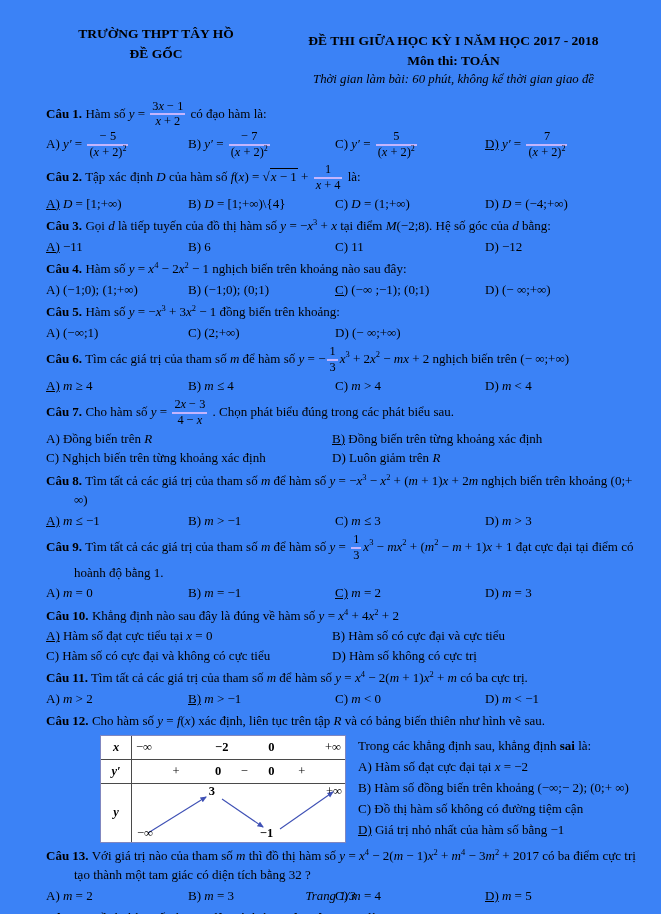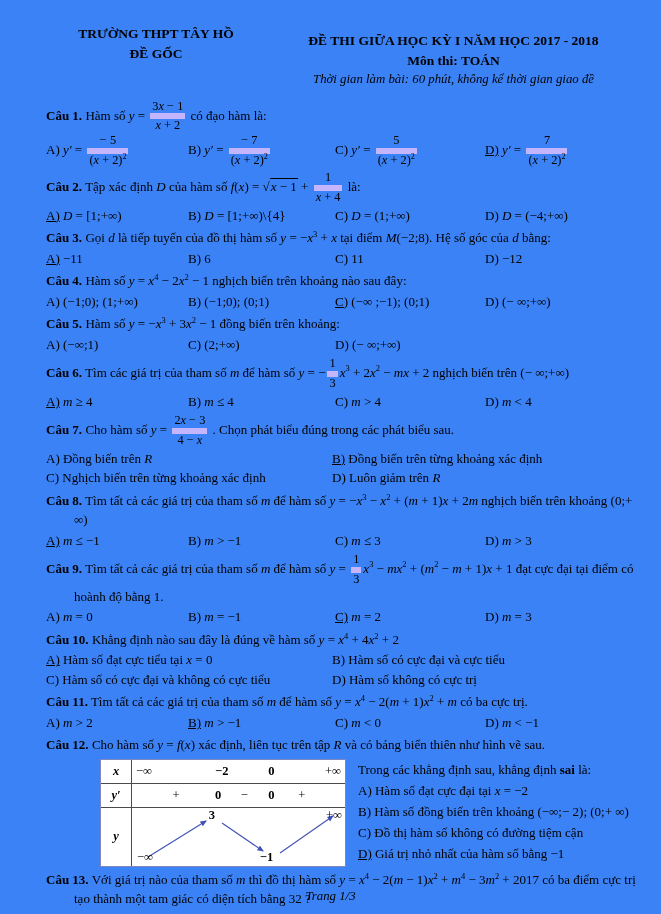--- a/index.html
+++ b/index.html
@@ -21,21 +21,21 @@
   .q-body{margin:1px 0;line-height:1.5;padding-left:28px;text-indent:-28px;}
   .q-label{font-weight:bold;}
   .opts{display:grid;grid-template-columns:140px 145px 148px 1fr;line-height:1.5;margin:1px 0;column-gap:2px;}
   .opts.cols2{grid-template-columns:284px 1fr;}
   .opt{white-space:nowrap;}
   .ol.u{text-decoration:underline;}
   sup{font-size:0.65em;line-height:0;}
   i{font-style:italic;}
   
   .frac{display:inline-block;vertical-align:middle;text-align:center;line-height:1.12;font-size:0.95em;margin:0 2px;text-indent:0;}
-  .fn{display:block;border-bottom:6px solid #c4b5fd;padding:0 2px;}
+  .fn{display:block;border-bottom:2px solid #c4b5fd;padding:0 2px;}
   .fd{display:block;padding:0 2px;}
   .sqrt{white-space:nowrap;}
   .ovl{border-top:1px solid #000;padding:0 1px;}
   
   .q12row{display:flex;margin:4px 0 3px 54px;}
   .q12right{flex:1;padding-left:12px;line-height:1.62;font-size:13px;}
   .q12right .opt{white-space:normal;}
   
   .bbt{width:246px;border:1.4px solid #8087c0;box-sizing:border-box;font-size:12.5px;background:#fff;flex:none;}
   .bbt-r{display:flex;border-bottom:1px solid #4a4a4a;}
@@ -223,20 +223,21 @@
             <div class="opt"><span class="ol u">D)</span> Giá trị nhỏ nhất của hàm số bằng −1</div>
           </div>
         </div>
       </div>
       <div class="question">
         <p class="q-body"><b class="q-label">Câu 13.</b> Với giá trị nào của tham số <i>m</i>  thì đồ thị hàm số  <i>y</i> = <i>x</i><sup>4</sup> − 2(<i>m</i> − 1)<i>x</i><sup>2</sup> + <i>m</i><sup>4</sup> − 3<i>m</i><sup>2</sup> + 2017  có ba điểm cực trị tạo thành một tam giác có diện tích bằng 32  ?</p>
         <div class="opts cols4">
           <div class="opt"><span class="ol">A)</span> <i>m</i> = 2</div>
           <div class="opt"><span class="ol">B)</span> <i>m</i> = 3</div>
           <div class="opt"><span class="ol">C)</span> <i>m</i> = 4</div>
+          <div class="opt"><span class="ol u">D)</span> <i>m</i> = 5</div>
         </div>
       </div>
       <div class="question">
         <p class="q-body"><b class="q-label">Câu 14.</b> Đồ thị hàm số nào sau đây có đường tiệm cận ngang là  <i>y</i> = −2</p>
         <div class="opts cols4">
           <div class="opt">  = 2 + <span class="frac"><span class="fn">1</span></span></div>
           <div class="opt">  = <span class="frac"><span class="fn">2<i>x</i></span></span></div>
           <div class="opt">  = <span class="frac"><span class="fn">1 − 2<i>x</i></span></span></div>
           <div class="opt">  = <span class="frac"><span class="fn">2<i>x</i></span></span></div>
         </div>

